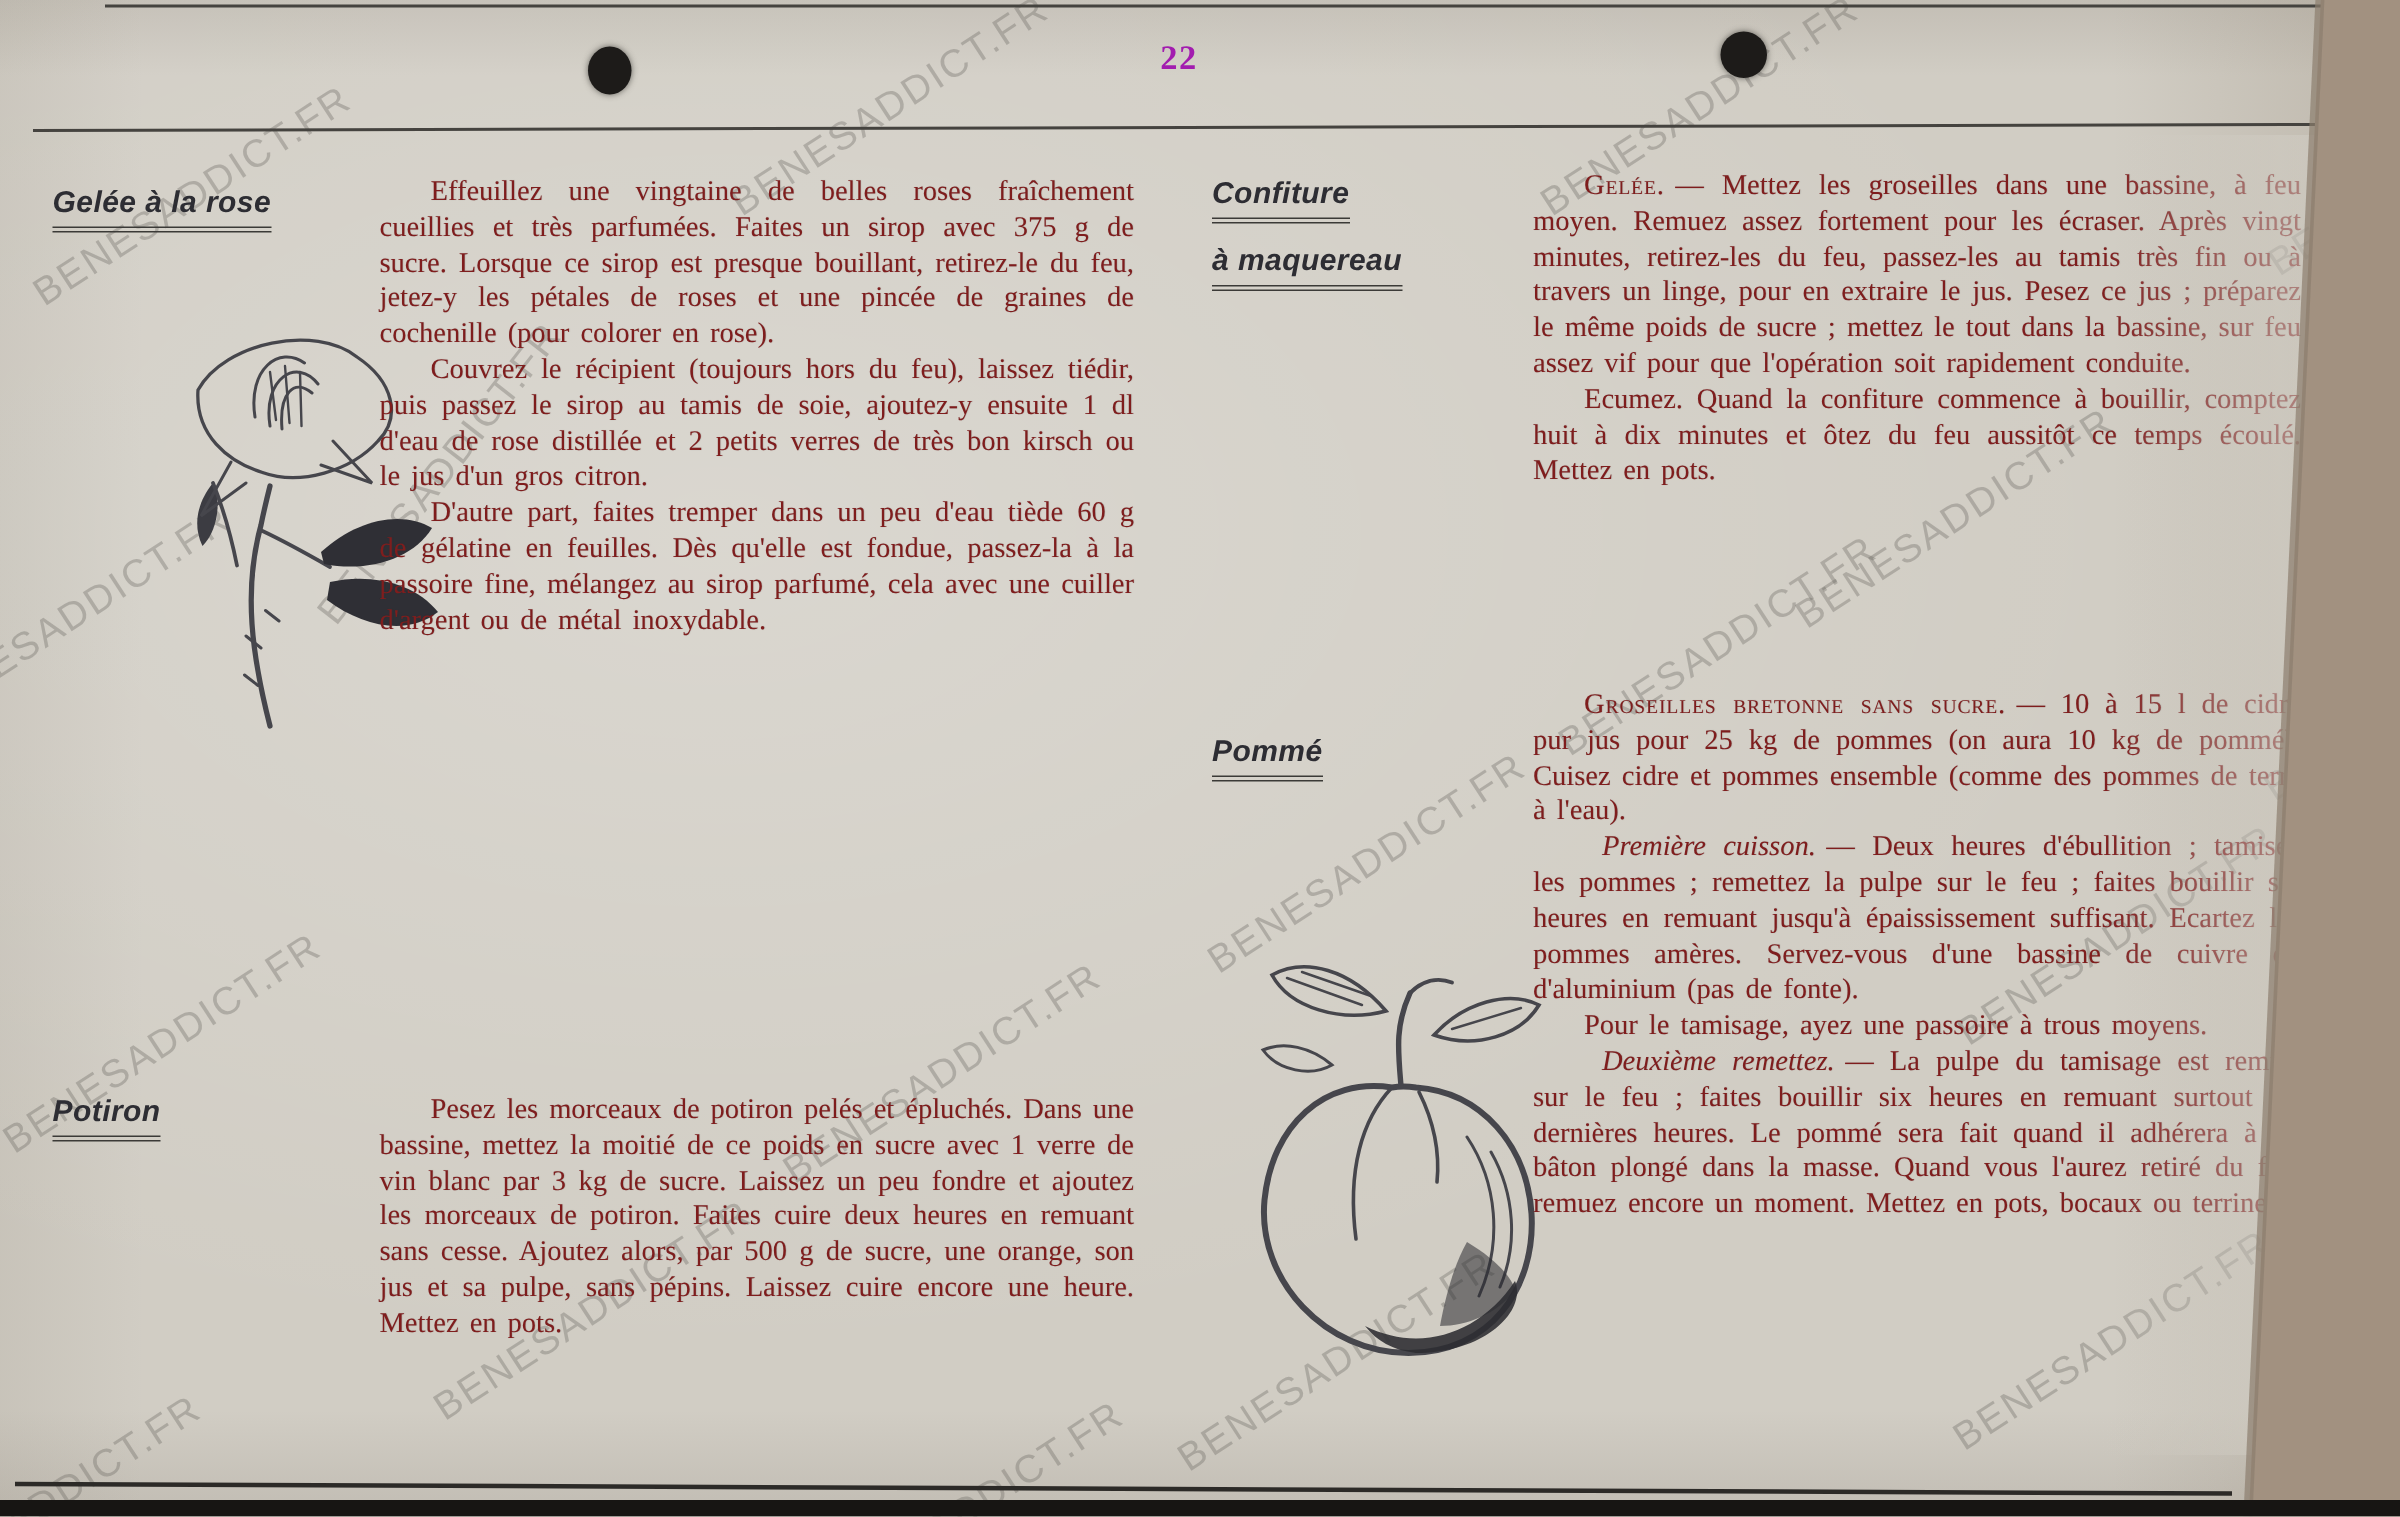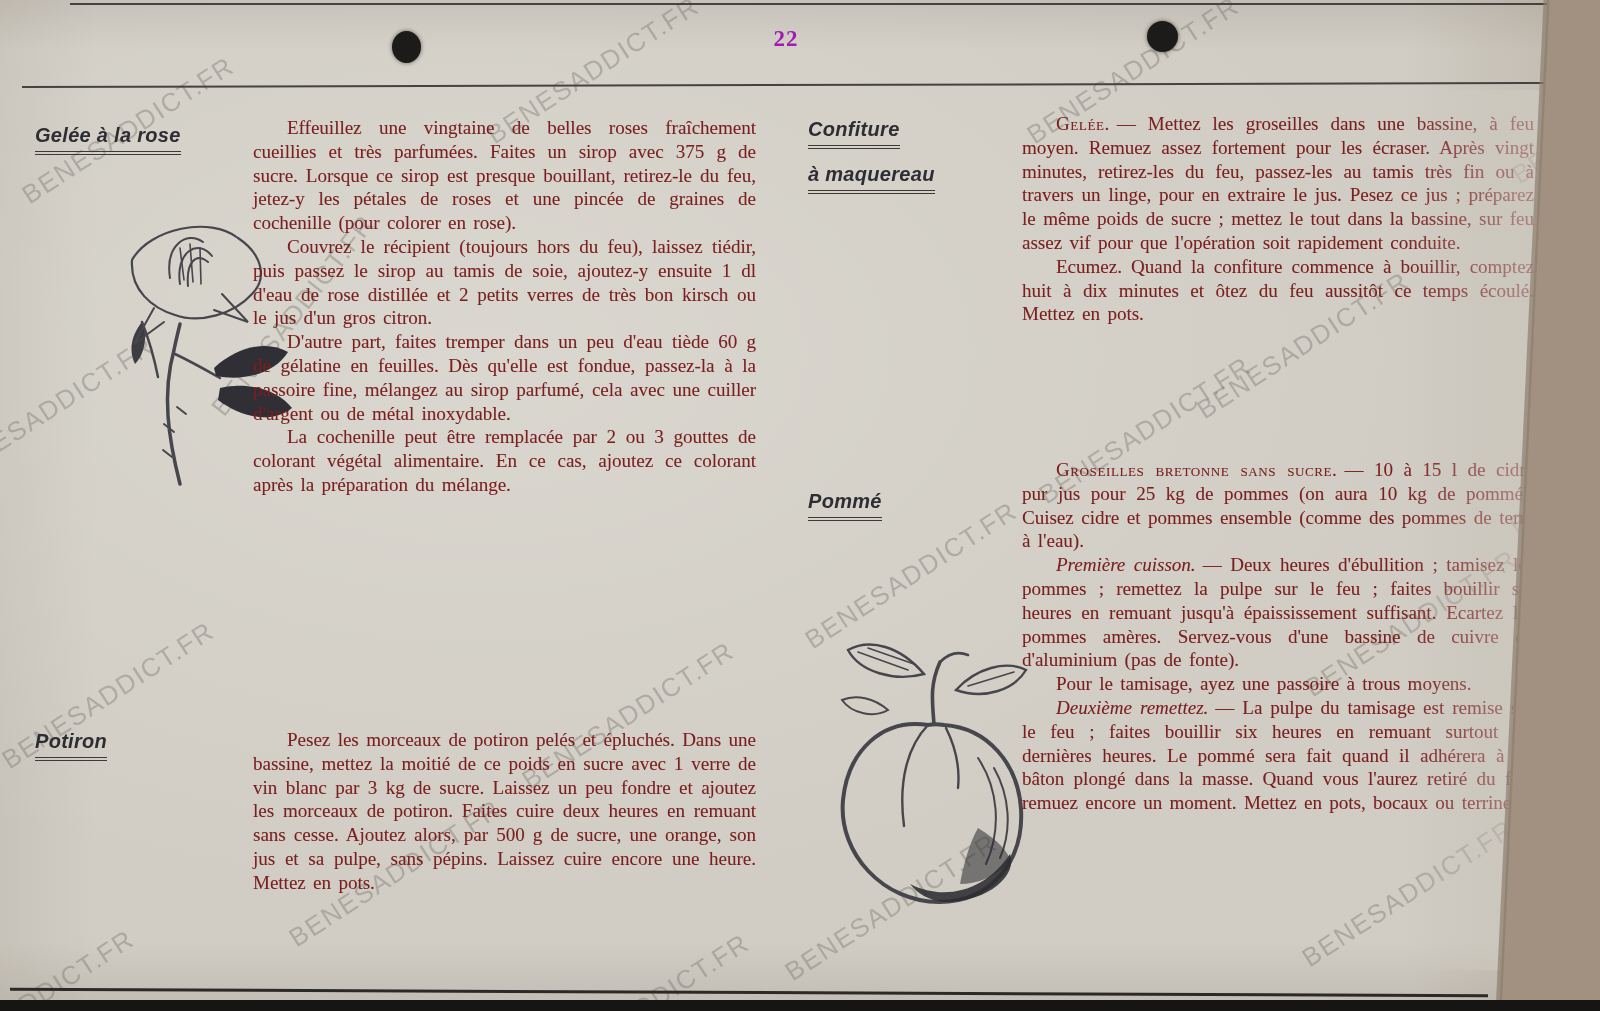--- a/index.html
+++ b/index.html
@@ -21,21 +21,21 @@
     font-weight:bold;font-size:23px;color:#a21caf;letter-spacing:1px;}
   
   .mh{position:absolute;font-family:"Liberation Sans",sans-serif;font-weight:bold;font-style:italic;
     font-size:20px;color:#2d2d33;letter-spacing:.3px;
     border-bottom:4px double #3b3a37;padding-bottom:4px;}
   
   .col{position:absolute;text-align:justify;font-size:19px;line-height:23.8px;color:#7f1d1d;
     word-spacing:2.6px;text-shadow:.3px .3px .6px rgba(58,58,62,.28);}
   .col p{margin:0;text-indent:34px;}
   .sc{font-variant:small-caps;letter-spacing:.6px;}
-  .it{font-style:italic;}
+  .it{font-style:italic;margin-left:12px;}
   .lead{margin-right:7px;}
   
   .wm{position:absolute;font-family:"Liberation Sans",sans-serif;font-size:26px;letter-spacing:1.6px;
     color:rgba(104,99,93,0.34);transform:rotate(-33deg);white-space:nowrap;pointer-events:none;}
   .wm.steep{transform:rotate(-52deg);}
   
   .right-band{position:absolute;top:0;right:0;width:120px;height:1011px;background:#a29180;
     clip-path:polygon(56% 0,100% 0,100% 100%,16% 100%);}
   .right-band-edge{position:absolute;top:0;right:0;width:120px;height:1011px;background:#8b7d6d;
     clip-path:polygon(53% 0,58% 0,18% 100%,13% 100%);opacity:.7;}
@@ -92,21 +92,20 @@
     <path class="sk" stroke-width="2.5" d="M113 172 C 130 180, 144 188, 158 196"></path>
     <path d="M152 186 C 176 164, 206 158, 226 170 C 214 190, 184 200, 154 194 Z" fill="#2f2f35"></path>
     <path d="M158 206 C 184 200, 214 206, 230 226 C 210 242, 180 236, 156 218 Z" fill="#2f2f35"></path>
   </svg>
 </div>
 
 <div class="col" style="left:253px;top:116px;width:503px;">
   <p>Effeuillez une vingtaine de belles roses fraîchement cueillies et très parfumées. Faites un sirop avec 375 g de sucre. Lorsque ce sirop est presque bouillant, retirez-le du feu, jetez-y les pétales de roses et une pincée de graines de cochenille (pour colorer en rose).</p>
   <p>Couvrez le récipient (toujours hors du feu), laissez tiédir, puis passez le sirop au tamis de soie, ajoutez-y ensuite 1 dl d'eau de rose distillée et 2 petits verres de très bon kirsch ou le jus d'un gros citron.</p>
   <p>D'autre part, faites tremper dans un peu d'eau tiède 60 g de gélatine en feuilles. Dès qu'elle est fondue, passez-la à la passoire fine, mélangez au sirop parfumé, cela avec une cuiller d'argent ou de métal inoxydable.</p>
-  <p>La cochenille peut être remplacée par 2 ou 3 gouttes de colorant végétal alimentaire. En ce cas, ajoutez ce colorant après la préparation du mélange.</p>
 </div>
 
 <div class="col" style="left:253px;top:728px;width:503px;">
   <p>Pesez les morceaux de potiron pelés et épluchés. Dans une bassine, mettez la moitié de ce poids en sucre avec 1 verre de vin blanc par 3 kg de sucre. Laissez un peu fondre et ajoutez les morceaux de potiron. Faites cuire deux heures en remuant sans cesse. Ajoutez alors, par 500 g de sucre, une orange, son jus et sa pulpe, sans pépins. Laissez cuire encore une heure. Mettez en pots.</p>
 </div>
 
 <div class="mh" style="left:808px;top:118px;">Confiture</div>
 <div class="mh" style="left:808px;top:163px;">à maquereau</div>
 <div class="mh" style="left:808px;top:490px;">Pommé</div>
 

